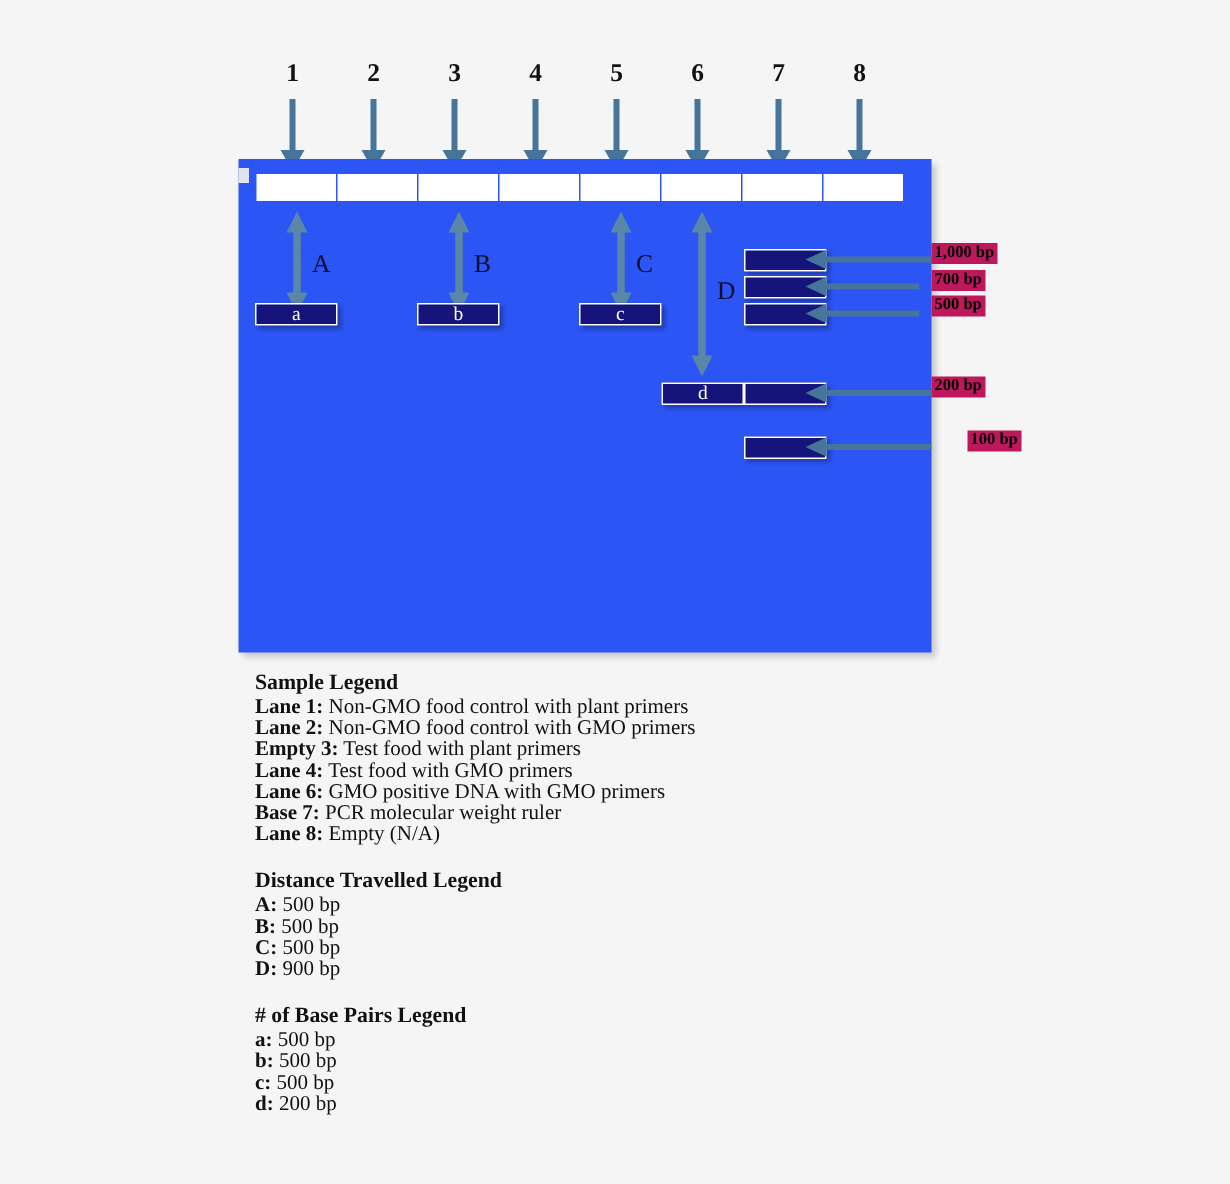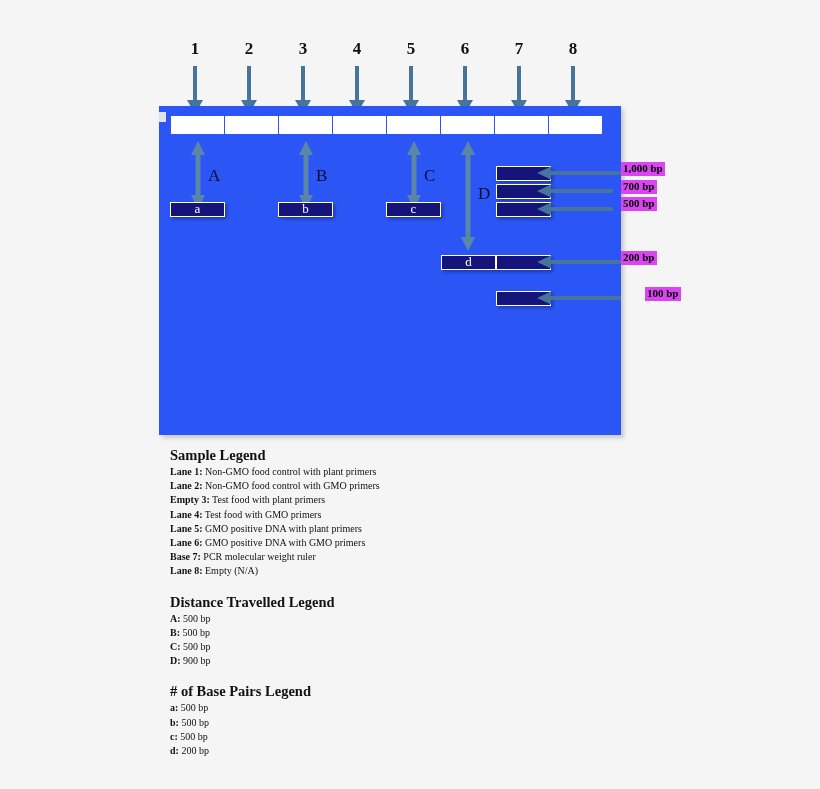--- a/index.html
+++ b/index.html
@@ -104,21 +104,21 @@
   }
 
   
   .bp-line {
     position: absolute;
     height: 14px;
     pointer-events: none;
   }
   .bp-tag {
     position: absolute;
-    background: #d946ef;
+    background: #be185d;
     color: #000000;
     font-family: "Liberation Serif", "DejaVu Serif", serif;
     font-weight: bold;
     font-size: 11px;
     line-height: 13px;
     padding: 0px 2px 1px 2px;
     white-space: nowrap;
   }
 
   
@@ -132,21 +132,21 @@
   }
   .legend-block { margin-bottom: 14px; }
   .legend-title {
     font-weight: bold;
     font-size: 14.5px;
     line-height: 18px;
     margin-bottom: 1px;
     display: inline-block;
   }
   .legend-row {
-    font-size: 10px;
+    font-size: 14px;
     line-height: 14.2px;
     white-space: nowrap;
   }
   .legend-row b { font-weight: bold; }
 </style>
 </head>
 <body>
 
 <div id="canvas">
 
@@ -261,21 +261,20 @@
   <div class="bp-tag" style="left:645px; top:287px;">100 bp</div>
 
   <div id="legends">
 
     <div class="legend-block">
       <div class="legend-title">Sample Legend</div>
       <div class="legend-row"><b>Lane 1:</b> <span>Non-GMO food control with plant primers</span></div>
       <div class="legend-row"><b>Lane 2:</b> <span>Non-GMO food control with GMO primers</span></div>
       <div class="legend-row"><b>Empty 3:</b> <span>Test food with plant primers</span></div>
       <div class="legend-row"><b>Lane 4:</b> <span>Test food with GMO primers</span></div>
-      <div class="legend-row"><b>Lane 5:</b> <span>GMO positive DNA with plant primers</span></div>
       <div class="legend-row"><b>Lane 6:</b> <span>GMO positive DNA with GMO primers</span></div>
       <div class="legend-row"><b>Base 7:</b> <span>PCR molecular weight ruler</span></div>
       <div class="legend-row"><b>Lane 8:</b> <span>Empty (N/A)</span></div>
     </div>
 
     <div class="legend-block">
       <div class="legend-title">Distance Travelled Legend</div>
       <div class="legend-row"><b>A:</b> <span>500 bp</span></div>
       <div class="legend-row"><b>B:</b> <span>500 bp</span></div>
       <div class="legend-row"><b>C:</b> <span>500 bp</span></div>

